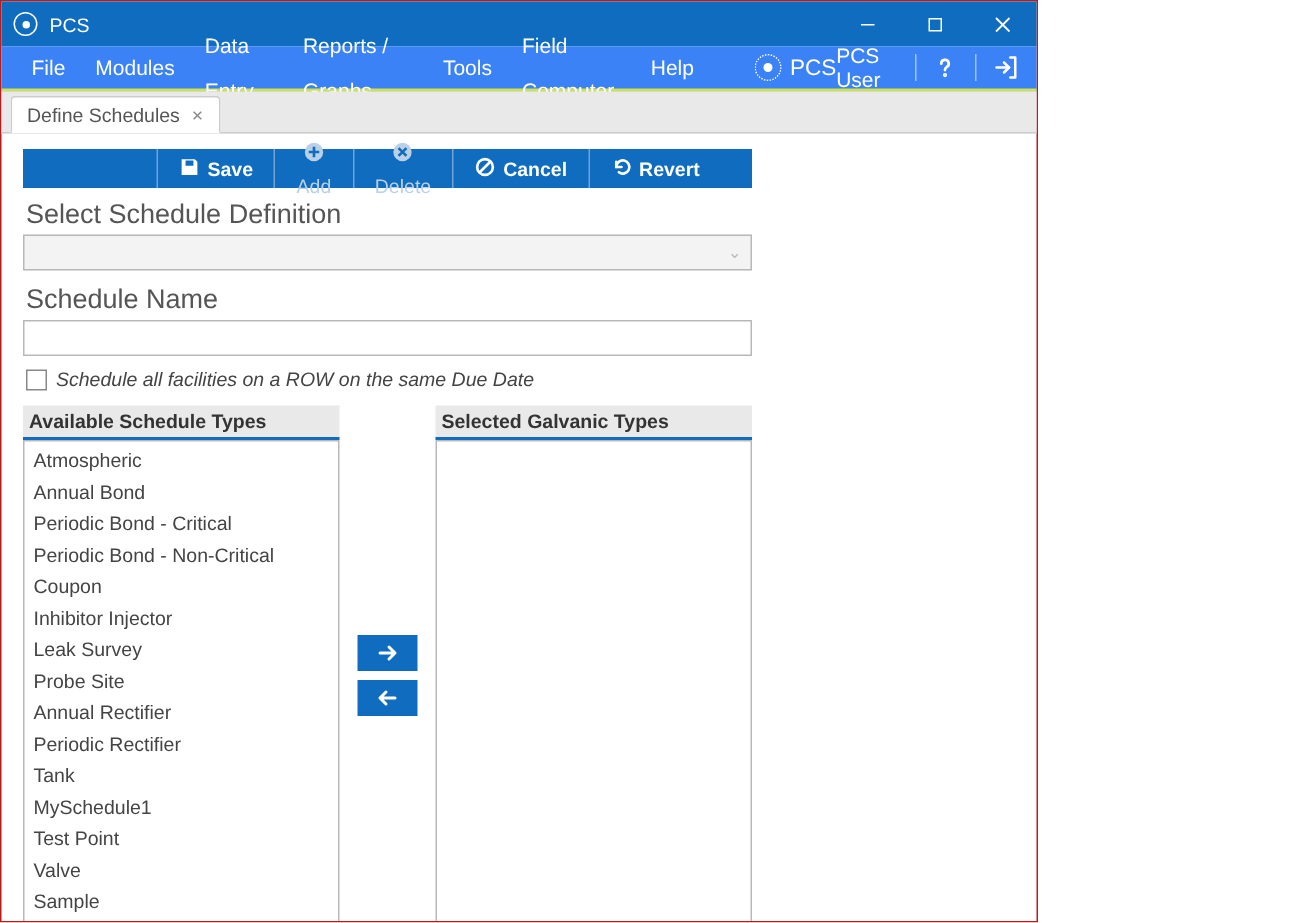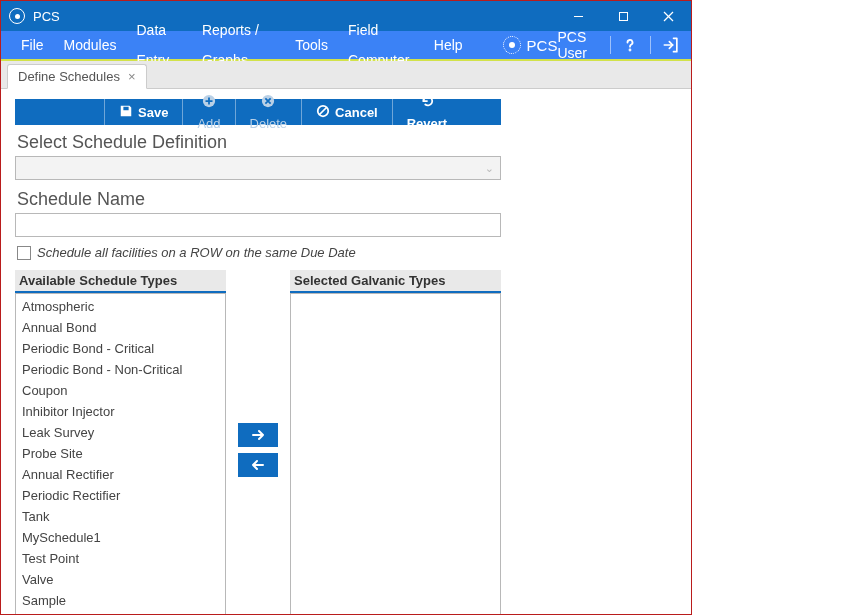--- a/index.html
+++ b/index.html
@@ -159,21 +159,21 @@
     gap: 5px;
     padding: 0 14px;
     color: #fff;
     font-size: 13px;
     font-weight: 600;
     border-right: 1px solid rgba(255,255,255,0.4);
     cursor: pointer;
     white-space: nowrap;
   }
   .toolbar .tb-btn.disabled { color: #b9d0e6; cursor: default; font-weight: 400; flex-direction: column;}
-  .toolbar .tb-btn:last-child { border-right: none; flex-direction: column; }
+  .toolbar .tb-btn:last-child { border-right: none; }
   .toolbar .tb-btn svg { width: 14px; height: 14px; flex-shrink: 0; }
 
   
   .form-section { padding: 4px 0 0 0; }
   .form-label {
     font-size: 18px;
     color: #555;
     padding: 3px 2px;
   }
   .select-box, .text-input {

